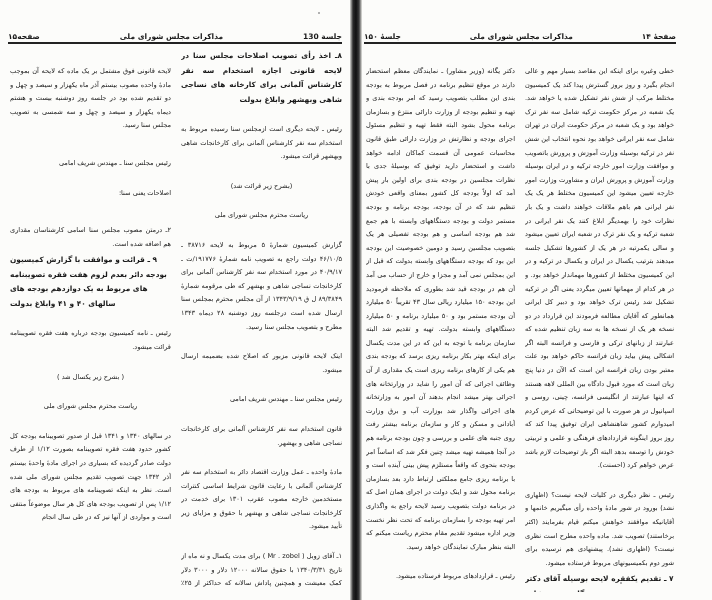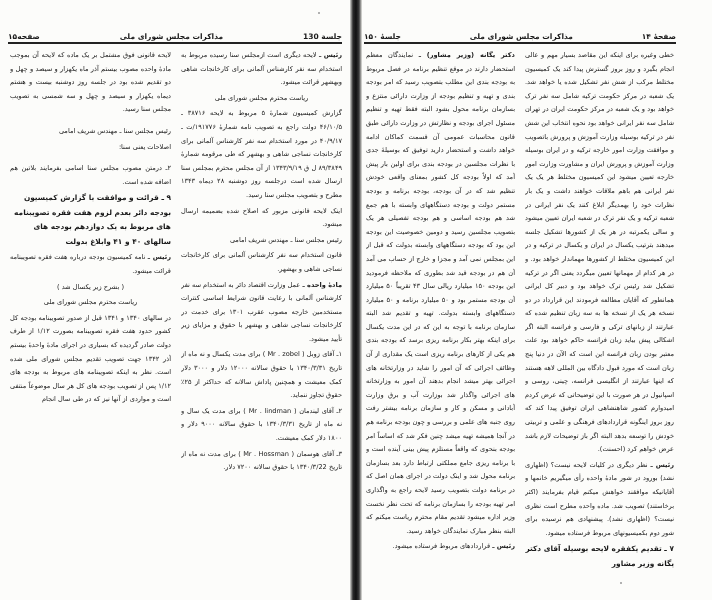--- a/index.html
+++ b/index.html
@@ -34,65 +34,67 @@
   .columns {
     position: absolute; top: 49px; left: 10px; right: 8px; bottom: 8px;
     display: flex; flex-direction: row-reverse; gap: 10px;
   }
   .page.right .columns { left: 4px; right: 38px; }
   .col {
     flex: 1; direction: rtl; text-align: justify;
     font-size: 6.6px; line-height: 13.6px;
     overflow: hidden;
   }
-  .col p { margin: 0 0 2px 0; }
+  .col p { margin: 16px 0 2px 0; }
   .col .center { text-align: center; }
   .col .heading {
     font-weight: bold; font-size: 7.4px; line-height: 14.5px; text-align: justify;
     margin: 0 0 2px 0;
   }
-  .col .heading.c { text-align: right; }
-  .col .spk { font-weight: bold; }
+  .col .heading.c { text-align: left; }
+  .col .spk { font-weight: normal; }
   .col .gap { height: 6px; }
   .scan-speck {
     position: absolute; width: 2px; height: 2px; background: #999; border-radius: 50%;
   }
 </style>
 </head>
 <body>
 
 <div class="page left">
   <div class="header">
     <span>جلسة 130</span>
     <span>مذاکرات مجلس شورای ملی</span>
     <span>صفحه۱۵</span>
   </div>
   <div class="header-rule"></div>
 
   <div class="columns">
     <div class="col">
+      <p class="heading">۸ـ اخذ رأی تصویب اصلاحات مجلس سنا در لایحه قانونی اجازه استخدام سه نفر کارشناس آلمانی برای کارخانه های نساجی شاهی وبهشهر وابلاغ بدولت</p>
       <p><span class="spk">رئیس ـ</span> <span>لایحه دیگری است ازمجلس سنا رسیده مربوط به استخدام سه نفر کارشناس آلمانی برای کارخانجات شاهی وبهشهر قرائت میشود.</span></p>
+      <p class="center">(بشرح زیر قرائت شد)</p>
       <p class="center">ریاست محترم مجلس شورای ملی</p>
       <p>گزارش کمیسیون شمارهٔ ۵ مربوط به لایحه ۳۸۷۱۶ ـ ۴۶/۱۰/۵ دولت راجع به تصویب نامه شمارهٔ ۱۹۱۷۷۶/ت ـ ۴۰/۹/۱۷ در مورد استخدام سه نفر کارشناس آلمانی برای کارخانجات نساجی شاهی و بهشهر که طی مرقومه شمارهٔ ۸۹/۳۸۴۹ ل ق ۱۳۴۳/۹/۱۹ از آن مجلس محترم بمجلس سنا ارسال شده است درجلسه روز دوشنبه ۲۸ دیماه ۱۳۴۳ مطرح و بتصویب مجلس سنا رسید.</p>
       <p>اینک لایحه قانونی مزبور که اصلاح شده بضمیمه ارسال میشود.</p>
       <p>رئیس مجلس سنا ـ مهندس شریف امامی</p>
       <p>قانون استخدام سه نفر کارشناس آلمانی برای کارخانجات نساجی شاهی و بهشهر.</p>
       <p><span class="spk">مادهٔ واحده ـ</span> <span>عمل وزارت اقتصاد دائر به استخدام سه نفر کارشناس آلمانی با رعایت قانون شرایط اساسی کنترات مستخدمین خارجه مصوب عقرب ۱۳۰۱ برای خدمت در کارخانجات نساجی شاهی و بهشهر با حقوق و مزایای زیر تأیید میشود.</span></p>
       <p>۱ـ آقای زوبل ( Mr . zobel ) برای مدت یکسال و نه ماه از تاریخ ۱۳۴۰/۳/۳۱ با حقوق سالانه ۱۲۰۰۰ دلار و ۳۰۰۰ دلار کمک معیشت و همچنین پاداش سالانه که حداکثر از ۲۵٪ حقوق تجاوز ننماید.</p>
       <p>۲ـ آقای لیندمان ( Mr . lindman ) برای مدت یک سال و نه ماه از تاریخ ۱۳۴۰/۳/۳۱ با حقوق سالانه ۹۰۰۰ دلار و ۱۸۰۰ دلار کمک معیشت.</p>
       <p>۳ـ آقای هوسمان ( Mr . Hossman ) برای مدت نه ماه از تاریخ ۱۳۴۰/۳/22 با حقوق سالانه ۷۲۰۰ دلار.</p>
     </div>
 
     <div class="col">
       <p>لایحه قانونی فوق مشتمل بر یک ماده که لایحه آن بموجب مادهٔ واحده مصوب بیستم آذر ماه یکهزار و سیصد و چهل و دو تقدیم شده بود در جلسه روز دوشنبه بیست و هشتم دیماه یکهزار و سیصد و چهل و سه شمسی به تصویب مجلس سنا رسید.</p>
       <div class="gap"></div>
       <p>رئیس مجلس سنا ـ مهندس شریف امامی</p>
       <p>اصلاحات یعنی سنا:</p>
       <div class="gap"></div>
-      <p>۲ـ درمتن مصوب مجلس سنا اسامی بفرمایند بلاتین هم اضافه شده است.</p>
+      <p>۲ـ درمتن مصوب مجلس سنا اسامی کارشناسان مقداری هم اضافه شده است.</p>
       <p class="heading c">۹ ـ قرائت و موافقت با گزارش کمیسیون بودجه دائر بعدم لزوم هفت فقره تصویبنامه های مربوط به یک دوازدهم بودجه های سالهای ۴۰ و ۴۱ وابلاغ بدولت</p>
       <p><span class="spk">رئیس ـ</span> <span>نامه کمیسیون بودجه درباره هفت فقره تصویبنامه قرائت میشود.</span></p>
       <p class="center">( بشرح زیر یکسال شد )</p>
       <p class="center">ریاست محترم مجلس شورای ملی</p>
       <p>در سالهای ۱۳۴۰ و ۱۳۴۱ قبل از صدور تصویبنامه بودجه کل کشور حدود هفت فقره تصویبنامه بصورت ۱/۱۲ از طرف دولت صادر گردیده که بسیاری در اجرای مادهٔ واحدهٔ بیستم آذر ۱۳۴۲ جهت تصویب تقدیم مجلس شورای ملی شده است. نظر به اینکه تصویبنامه های مربوط به بودجه های ۱/۱۲ پس از تصویب بودجه های کل هر سال موضوعاً منتفی است و مواردی از آنها نیز که در طی سال انجام</p>
     </div>
   </div>
 </div>
 
 <div class="gutter"></div>

